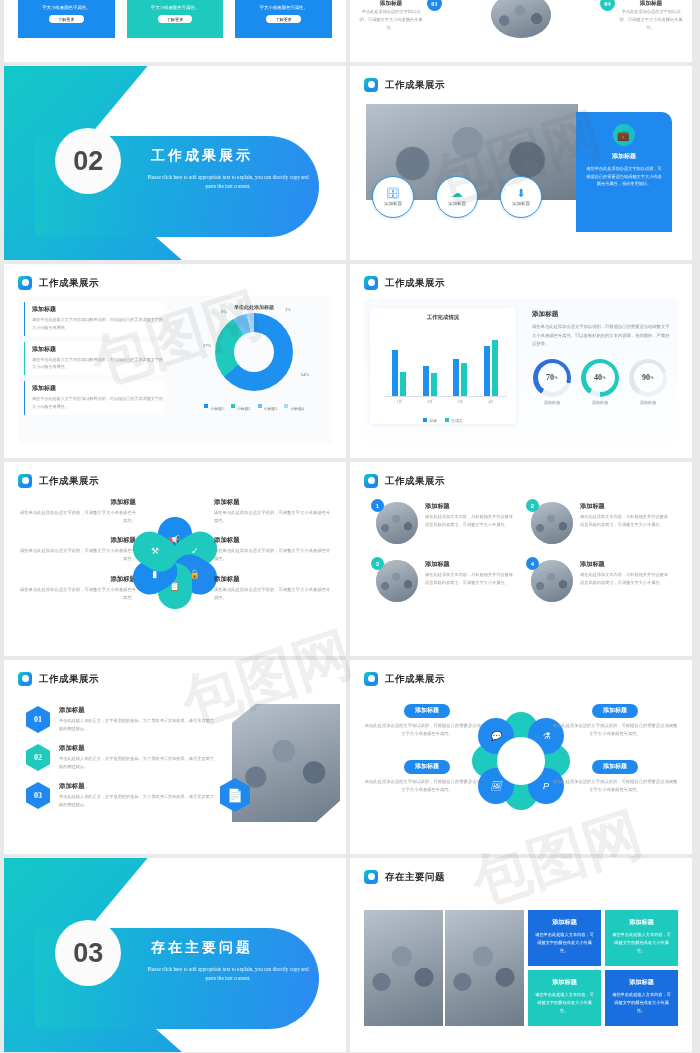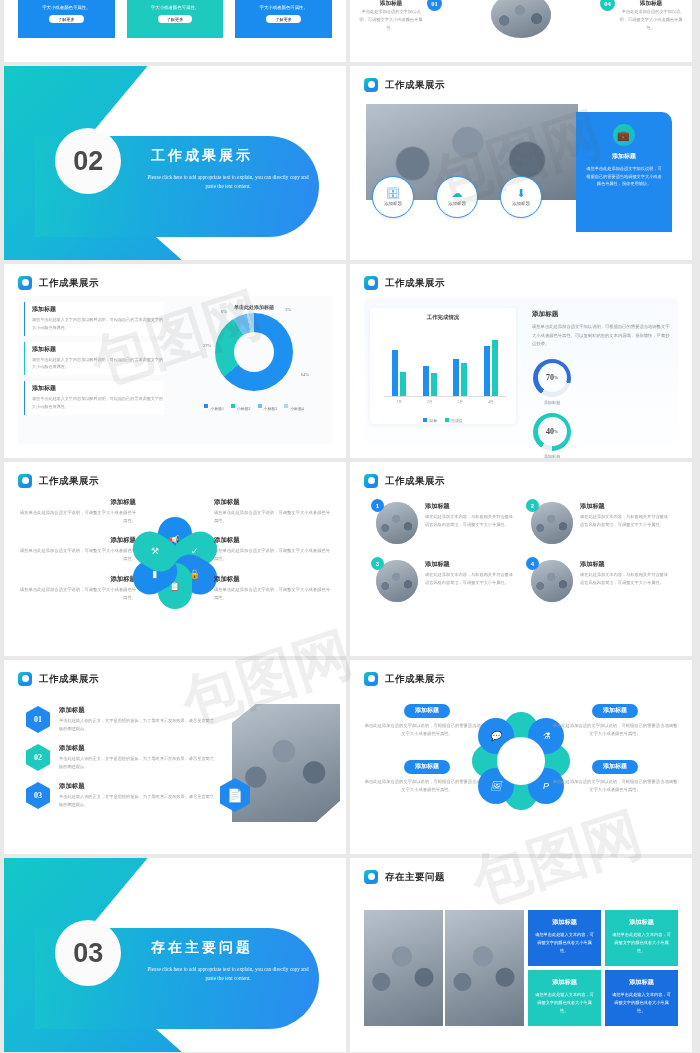--- a/index.html
+++ b/index.html
@@ -124,21 +124,21 @@
   .bar.a{background:#1e90ef;}
   .bar.b{background:#1ec9bd;}
   .xlbls{display:flex;justify-content:space-around;margin:2px 10px 0 14px;}
   .xlbls span{font-size:3.8px;color:#9a9a9a;font-family:"Liberation Serif",serif;}
   .blegend{display:flex;justify-content:center;gap:8px;margin-top:4px;}
   .blegend i{display:inline-block;width:4px;height:4px;margin-right:2px;}
   .blegend span{font-size:3.9px;color:#7c7c7c;font-family:"Liberation Serif",serif;}
   .s4-right{position:absolute;left:182px;top:46px;width:138px;}
   .s4-right .rt{font-size:6.6px;font-weight:bold;color:#333;margin-bottom:4px;font-family:"Liberation Serif",serif;}
   .s4-right .rb{font-size:4.3px;color:#8f8f8f;line-height:2;font-family:"Liberation Serif",serif;}
-  .gauges{display:flex;gap:8px;margin-top:10px;flex-direction:column;}
+  .gauges{display:flex;gap:8px;margin-top:10px;}
   .g{width:40px;text-align:center;}
   .gring{width:38px;height:38px;border-radius:50%;position:relative;margin:0 auto;}
   .gring::after{content:"";position:absolute;left:4.5px;top:4.5px;width:29px;height:29px;border-radius:50%;background:#fbfdff;}
   .gval{position:absolute;inset:0;display:flex;align-items:center;justify-content:center;font-size:8px;font-weight:bold;color:#4a4a4a;z-index:2;font-family:"Liberation Serif",serif;}
   .gval sup{font-size:4px;}
   .glab{font-size:4.2px;color:#8b8b8b;margin-top:3px;font-family:"Liberation Serif",serif;}
 
   
   .flower{position:absolute;left:50%;top:52%;transform:translate(-50%,-50%);width:96px;height:96px;}
   .petal{position:absolute;left:50%;top:50%;width:34px;height:46px;border-radius:17px 17px 17px 17px;

